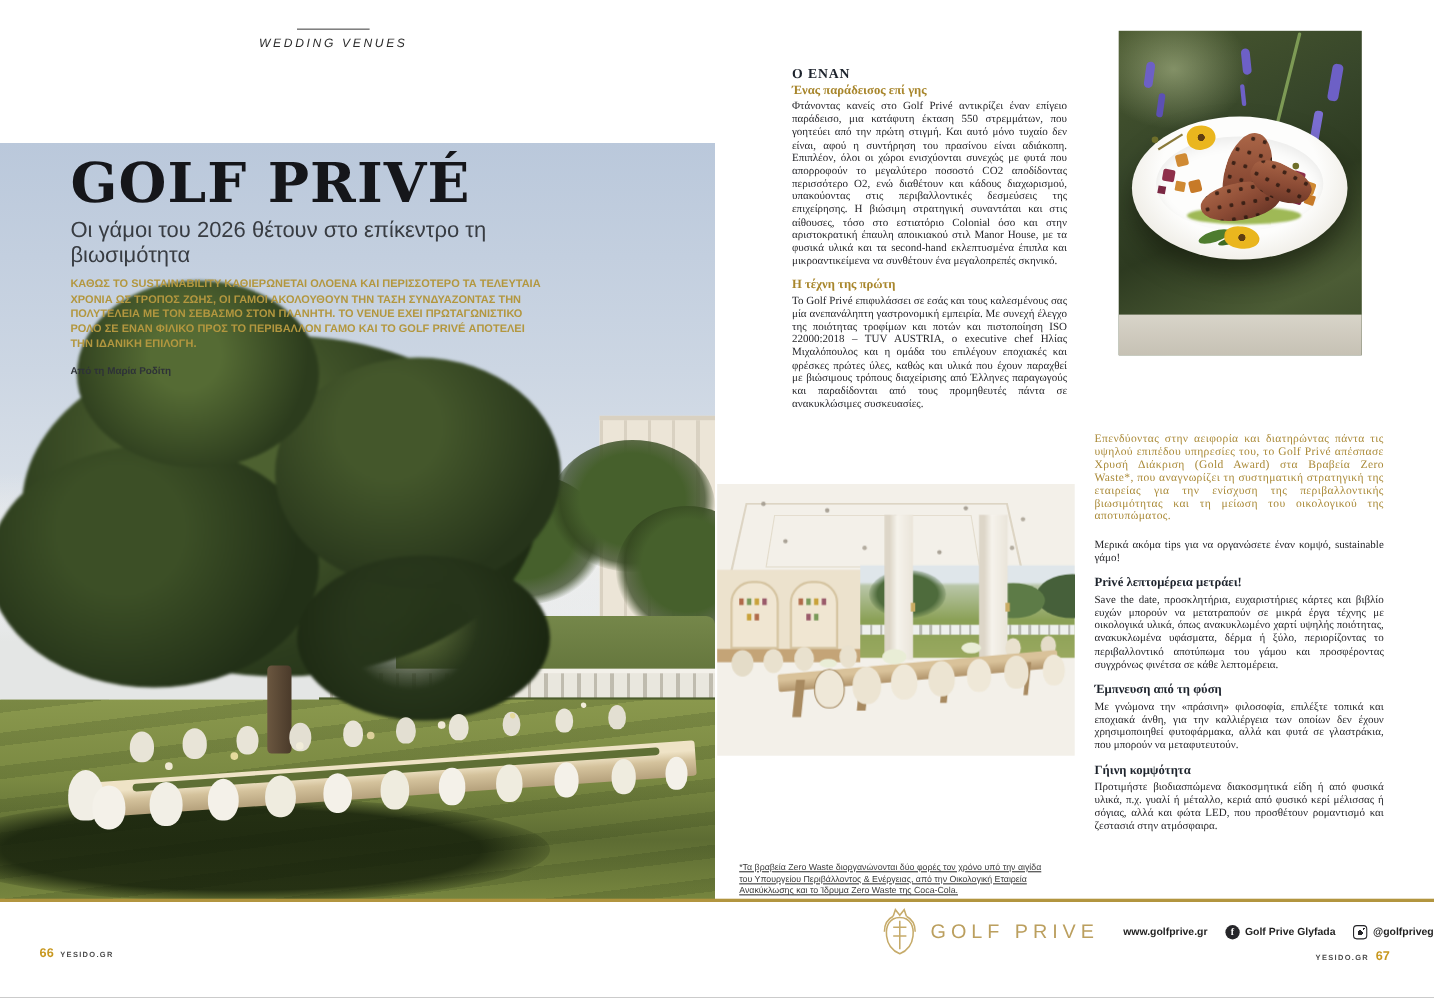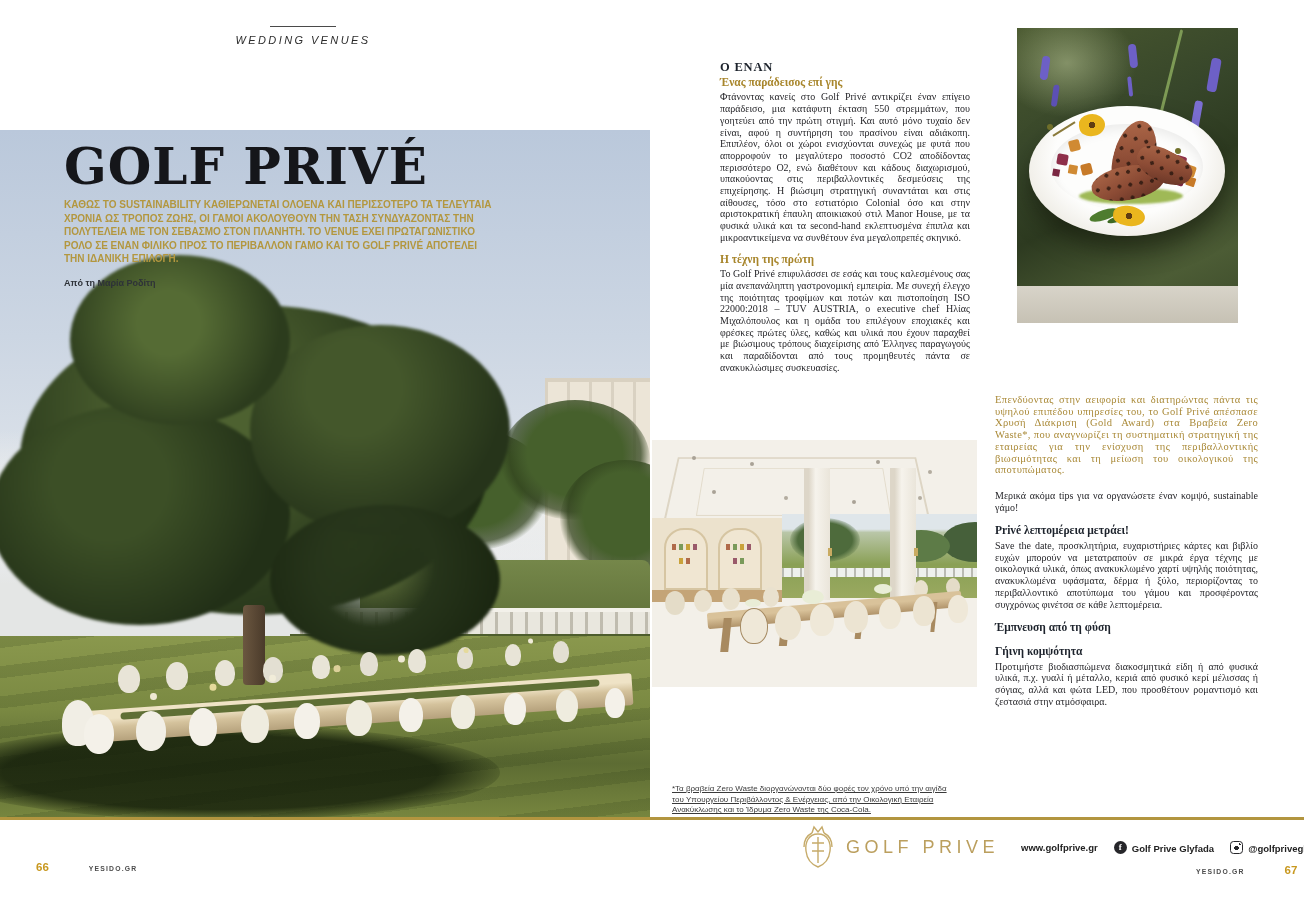--- a/index.html
+++ b/index.html
@@ -142,26 +142,26 @@
 
   
   .footnote{left:672px;top:784px;width:282px;font-family:"Liberation Sans",sans-serif;font-size:8px;
             line-height:10.6px;color:#3a3a3a;text-decoration:underline;}
 
   
   .gold-rule{left:0;top:817px;width:1304px;height:3px;background:#b2953f;}
   .footer-row{left:800px;top:824px;height:46px;display:flex;align-items:center;font-family:"Liberation Sans",sans-serif;}
   .crest{width:36px;height:44px;margin-right:10px;}
   .logo-text{font-size:18px;letter-spacing:4.5px;color:#bb9f5e;font-weight:400;margin-right:22px;white-space:nowrap;}
-  .f-link{font-size:9.5px;font-weight:700;color:#222;margin-right:16px;white-space:nowrap;display:flex;align-items:flex-end;}
+  .f-link{font-size:9.5px;font-weight:700;color:#222;margin-right:16px;white-space:nowrap;display:flex;align-items:center;}
   .fb-icon{display:inline-flex;align-items:center;justify-content:center;width:13px;height:13px;border-radius:50%;
            background:#26262a;color:#fff;font-family:"Liberation Serif",serif;font-size:9px;font-weight:700;margin-right:5px;}
   .ig-icon{display:inline-block;width:11px;height:11px;border:1.4px solid #26262a;border-radius:3.5px;margin-right:5px;
            background:radial-gradient(circle 2.4px at 50% 55%,#26262a 97%,transparent),radial-gradient(circle 1px at 78% 22%,#26262a 97%,transparent);}
-  .folio{font-family:"Liberation Sans",sans-serif;display:flex;align-items:baseline;gap:34px;}
+  .folio{font-family:"Liberation Sans",sans-serif;display:flex;align-items:baseline;}
   .folio-left{left:36px;top:861px;}
   .folio-right{left:1190px;top:864px;}
   .folio-num{font-size:11.5px;font-weight:700;color:#c8981f;}
   .folio-site{font-size:6.8px;font-weight:700;letter-spacing:1.2px;color:#4c4c4c;margin:0 6px;}
 </style>
 </head>
 <body>
 
 <div id="spread">
 
@@ -192,20 +192,21 @@
     <div class="abs pl-trunk"></div>
     <div class="abs pl-chairs-far"></div>
     <div class="abs pl-table"></div>
     <div class="abs pl-runner"></div>
     <div class="abs pl-flowers"></div>
     <div class="abs pl-headchair"></div>
     <div class="abs pl-chairs-near"></div>
 
     <div class="abs title-block">
       <h1 class="hero-title">GOLF PRIVÉ</h1>
+      <div class="hero-subtitle">Οι γάμοι του 2026 θέτουν στο επίκεντρο τη βιωσιμότητα</div>
       <div class="hero-standfirst">ΚΑΘΩΣ ΤΟ SUSTAINABILITY ΚΑΘΙΕΡΩΝΕΤΑΙ ΟΛΟΕΝΑ ΚΑΙ ΠΕΡΙΣΣΟΤΕΡΟ ΤΑ ΤΕΛΕΥΤΑΙΑ ΧΡΟΝΙΑ ΩΣ ΤΡΟΠΟΣ ΖΩΗΣ, ΟΙ ΓΑΜΟΙ ΑΚΟΛΟΥΘΟΥΝ ΤΗΝ ΤΑΣΗ ΣΥΝΔΥΑΖΟΝΤΑΣ ΤΗΝ ΠΟΛΥΤΕΛΕΙΑ ΜΕ ΤΟΝ ΣΕΒΑΣΜΟ ΣΤΟΝ ΠΛΑΝΗΤΗ. ΤΟ VENUE ΕΧΕΙ ΠΡΩΤΑΓΩΝΙΣΤΙΚΟ ΡΟΛΟ ΣΕ ΕΝΑΝ ΦΙΛΙΚΟ ΠΡΟΣ ΤΟ ΠΕΡΙΒΑΛΛΟΝ ΓΑΜΟ ΚΑΙ ΤΟ GOLF PRIVÉ ΑΠΟΤΕΛΕΙ ΤΗΝ ΙΔΑΝΙΚΗ ΕΠΙΛΟΓΗ.</div>
       <div class="hero-byline">Από τη Μαρία Ροδίτη</div>
     </div>
   </div>
 
   <div class="abs col col1">
     <h2 class="kicker-head">Ο ΕΝΑΝ</h2>
     <h3 class="gold-head first">Ένας παράδεισος επί γης</h3>
     <p class="body-par">Φτάνοντας κανείς στο Golf Privé αντικρίζει έναν επίγειο παράδεισο, μια κατάφυτη έκταση 550 στρεμμάτων, που γοητεύει από την πρώτη στιγμή. Και αυτό μόνο τυχαίο δεν είναι, αφού η συντήρηση του πρασίνου είναι αδιάκοπη. Επιπλέον, όλοι οι χώροι ενισχύονται συνεχώς με φυτά που απορροφούν το μεγαλύτερο ποσοστό CO2 αποδίδοντας περισσότερο Ο2, ενώ διαθέτουν και κάδους διαχωρισμού, υπακούοντας στις περιβαλλοντικές δεσμεύσεις της επιχείρησης. Η βιώσιμη στρατηγική συναντάται και στις αίθουσες, τόσο στο εστιατόριο Colonial όσο και στην αριστοκρατική έπαυλη αποικιακού στιλ Manor House, με τα φυσικά υλικά και τα second-hand εκλεπτυσμένα έπιπλα και μικροαντικείμενα να συνθέτουν ένα μεγαλοπρεπές σκηνικό.</p>
     <h3 class="gold-head">Η τέχνη της πρώτη</h3>
@@ -234,20 +235,21 @@
     <div class="abs fp-flower fp-f2"></div>
     <div class="abs fp-table"></div>
   </div>
 
   <div class="abs col col2">
     <p class="award-par">Επενδύοντας στην αειφορία και διατηρώντας πάντα τις υψηλού επιπέδου υπηρεσίες του, το Golf Privé απέσπασε Χρυσή Διάκριση (Gold Award) στα Βραβεία Zero Waste*, που αναγνωρίζει τη συστηματική στρατηγική της εταιρείας για την ενίσχυση της περιβαλλοντικής βιωσιμότητας και τη μείωση του οικολογικού της αποτυπώματος.</p>
     <p class="tips-intro">Μερικά ακόμα tips για να οργανώσετε έναν κομψό, sustainable γάμο!</p>
     <h3 class="tip-head">Privé λεπτομέρεια μετράει!</h3>
     <p class="body-par">Save the date, προσκλητήρια, ευχαριστήριες κάρτες και βιβλίο ευχών μπορούν να μετατραπούν σε μικρά έργα τέχνης με οικολογικά υλικά, όπως ανακυκλωμένο χαρτί υψηλής ποιότητας, ανακυκλωμένα υφάσματα, δέρμα ή ξύλο, περιορίζοντας το περιβαλλοντικό αποτύπωμα του γάμου και προσφέροντας συγχρόνως φινέτσα σε κάθε λεπτομέρεια.</p>
     <h3 class="tip-head">Έμπνευση από τη φύση</h3>
+    <p class="body-par">Με γνώμονα την «πράσινη» φιλοσοφία, επιλέξτε τοπικά και εποχιακά άνθη, για την καλλιέργεια των οποίων δεν έχουν χρησιμοποιηθεί φυτοφάρμακα, αλλά και φυτά σε γλαστράκια, που μπορούν να μεταφυτευτούν.</p>
     <h3 class="tip-head">Γήινη κομψότητα</h3>
     <p class="body-par">Προτιμήστε βιοδιασπώμενα διακοσμητικά είδη ή από φυσικά υλικά, π.χ. γυαλί ή μέταλλο, κεριά από φυσικό κερί μέλισσας ή σόγιας, αλλά και φώτα LED, που προσθέτουν ρομαντισμό και ζεστασιά στην ατμόσφαιρα.</p>
   </div>
 
   <div class="abs interior-photo">
     <div class="abs ip-ceil-frame"></div>
     <div class="abs ip-ceil-frame2"></div>
     <div class="abs ip-lights"></div>
     <div class="abs ip-backwall"></div>
     <div class="abs ip-arch ip-a1"></div>

